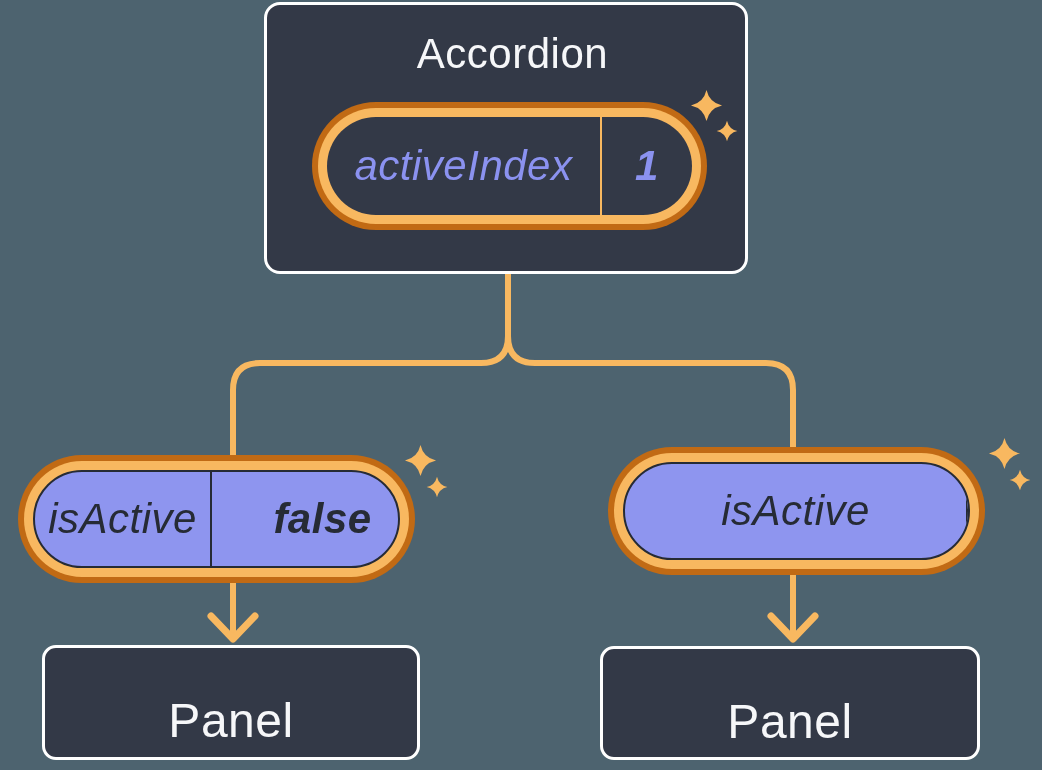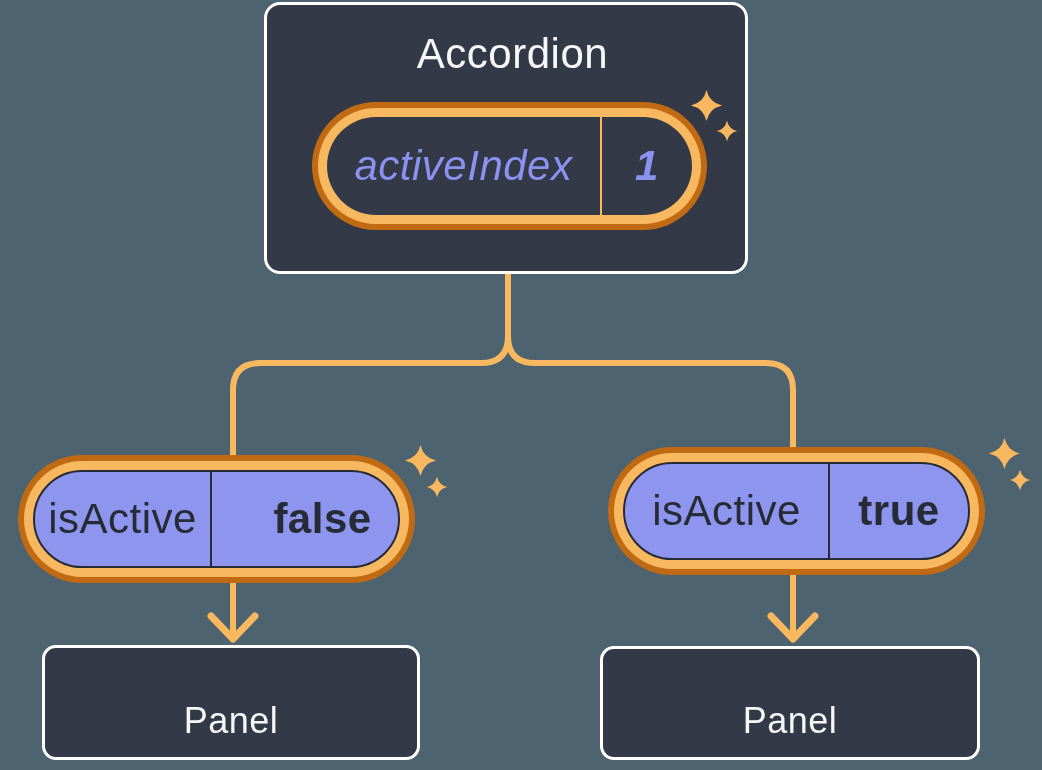--- a/index.html
+++ b/index.html
@@ -56,21 +56,21 @@
   }
   .panel-box {
     border-radius: 14px;
     display: flex;
     align-items: center;
     justify-content: center;
   }
   .panel-left  { left: 42px;  top: 645px; width: 378px; height: 115px; }
   .panel-right { left: 600px; top: 646px; width: 380px; height: 114px; }
   .panel-label {
-    font-size: 36px;
+    font-size: 48px;
     color: #F6F7F9;
     letter-spacing: 0.5px;
     margin-top: 36px;
   }
 
   
   .pill {
     position: absolute;
     background: #C16A14;          
     border-radius: 999px;
@@ -90,21 +90,21 @@
   }
   .pill-core {
     border-radius: 999px;
     width: 100%; height: 100%;
     box-sizing: border-box;
     display: flex;
     align-items: stretch;
     overflow: hidden;
   }
   .core-dark   { background: #333947; }
-  .core-purple { background: #8E95EF; border: 2px solid #262B35; }
+  .core-purple { background: #8E95EF; border: 2px solid #262B35; font-style: italic; }
 
   .cell {
     display: flex;
     align-items: center;
     justify-content: center;
     font-size: 42px;
     letter-spacing: 0.5px;
   }
   .cell-name  { flex: 1; }
   .cell-value { font-weight: 700; }
@@ -158,21 +158,20 @@
         <div class="cell cell-value dark-text">false</div>
       </div>
     </div>
   </div>
 
   <div class="pill prop-pill-right">
     <div class="pill-mid">
       <div class="pill-core core-purple">
         <div class="cell cell-name dark-text">isActive</div>
         <div class="divider divider-dark"></div>
-        <div class="cell cell-value dark-text">true</div>
       </div>
     </div>
   </div>
 
   <div class="card panel-box panel-left">
     <div class="panel-label">Panel</div>
   </div>
   <div class="card panel-box panel-right">
     <div class="panel-label">Panel</div>
   </div>

